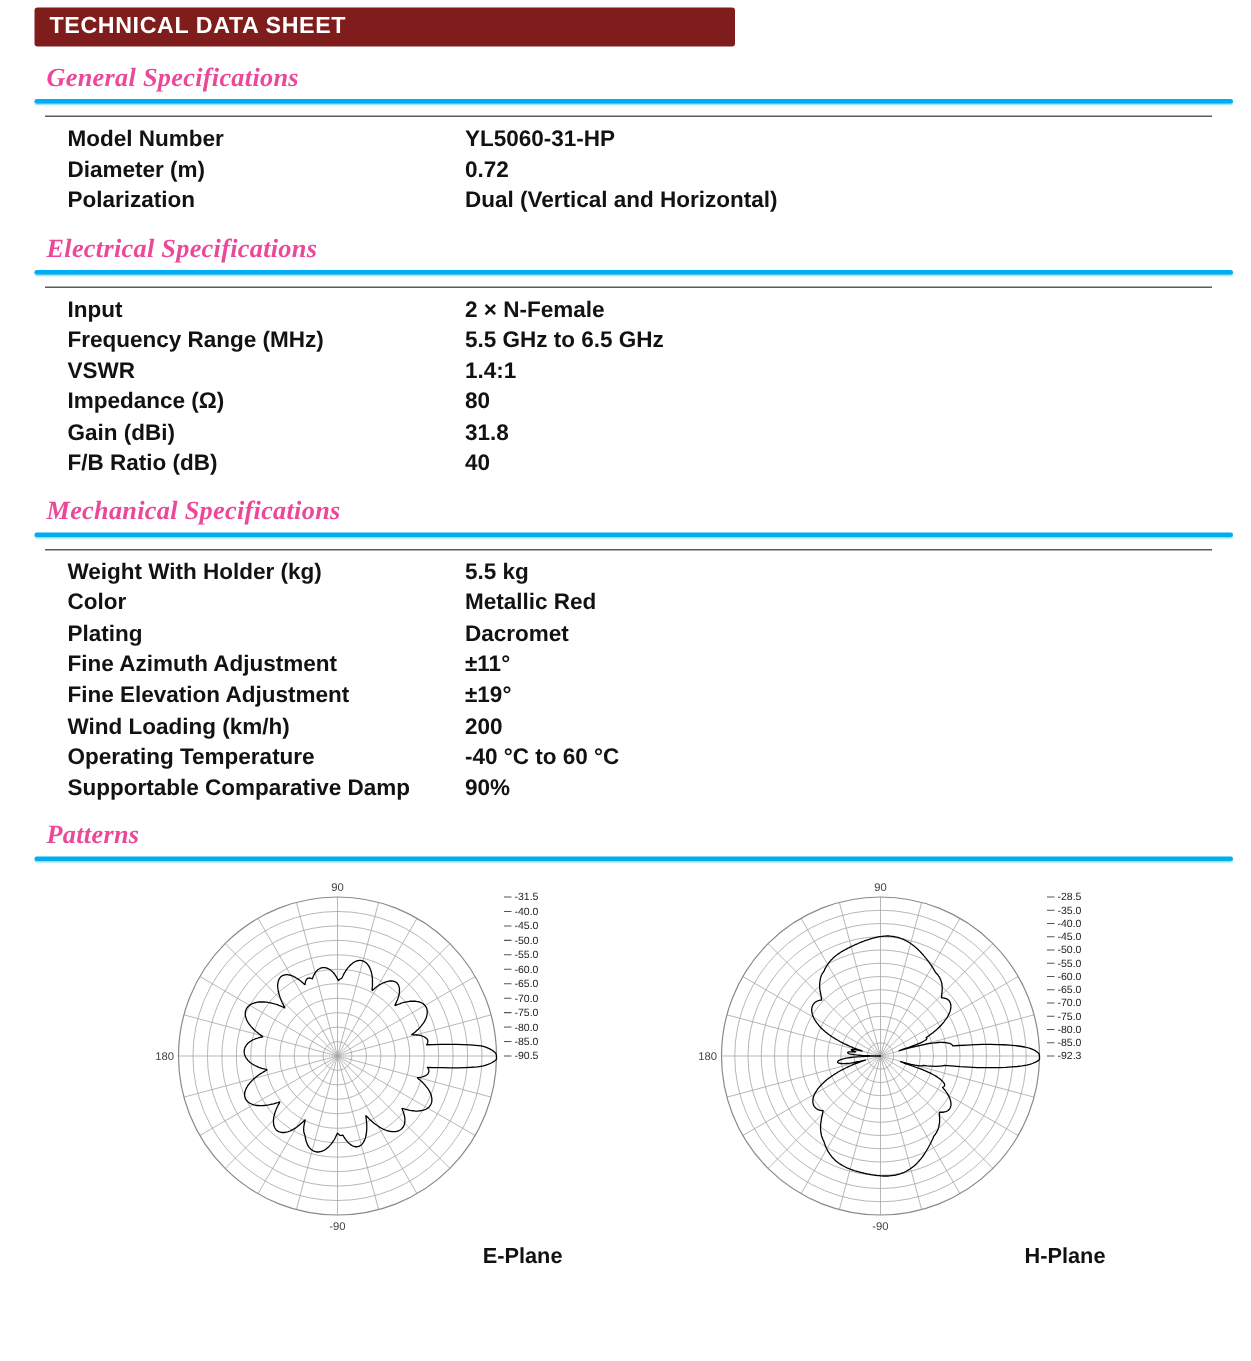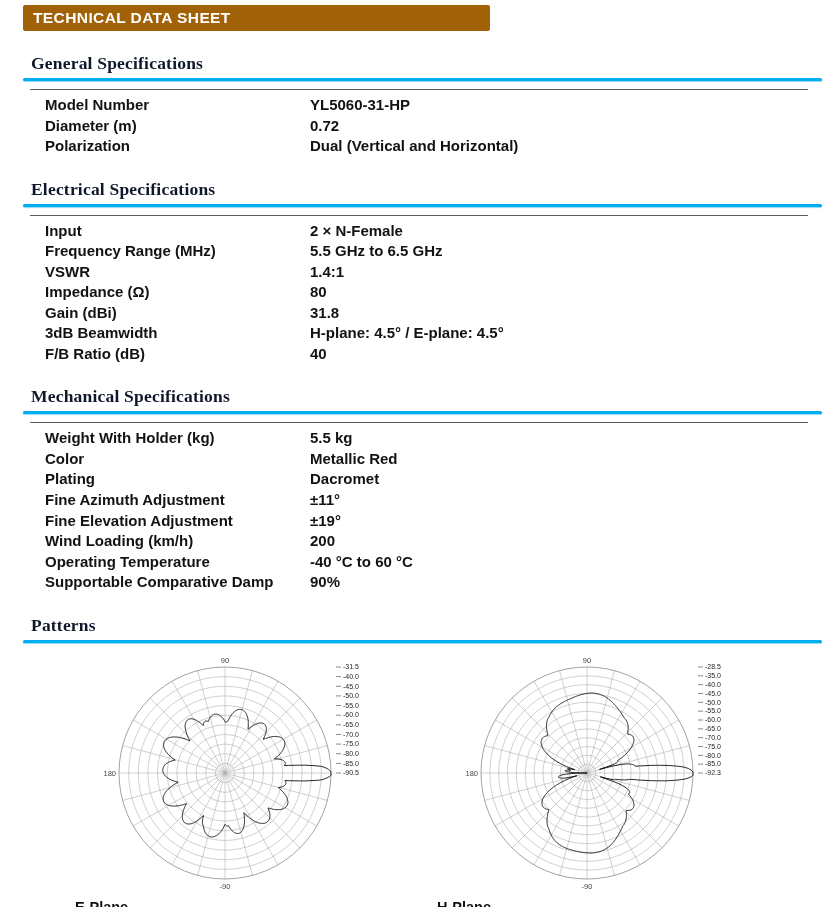--- a/index.html
+++ b/index.html
@@ -1,36 +1,36 @@
 <!DOCTYPE html>
 <html><head>
 <meta charset="utf-8">
 <style>
   html,body { margin:0; padding:0; background:#ffffff; }
   body { width:834px; font-family:"Liberation Sans",sans-serif; color:#121212; }
   .page { width:834px; min-height:907px; box-sizing:border-box; padding:5px 12px 6px 23px; }
 
-  .header-bar { background:#a16207; color:#fff; font-weight:bold; font-size:15.5px;
+  .header-bar { background:#7f1d1d; color:#fff; font-weight:bold; font-size:15.5px;
     letter-spacing:.4px; width:467px; height:26px; line-height:26px; padding-left:10px;
     box-sizing:border-box; border-radius:2px; }
 
-  .sec-title { font-family:"Liberation Serif",serif; color:#0f172a; font-size:17.5px;
-    font-weight:bold; margin:22px 0 4px 8px; letter-spacing:.2px; }
+  .sec-title { font-family:"Liberation Serif",serif; color:#ec4899; font-size:17.5px;
+    font-weight:bold; margin:10px 0 4px 8px; letter-spacing:.2px;font-style:italic; }
   .accent-rule { height:3px; background:#00aeef; border-radius:1.5px; margin:0 0 8px 0;
     width:799px; box-shadow:0 1px 1px rgba(0,174,239,.45); }
 
   .spec-table { border-collapse:collapse; margin-left:7px; width:778px;
     border-top:1.5px solid #5a5a5a; }
   .spec-table td { font-size:15px; padding:2.2px 0; vertical-align:top; line-height:1.08;font-weight:bold; }
   .spec-table tr:first-child td { padding-top:7px; }
   td.spec-label { width:265px; padding-left:15px; }
 
   .charts { display:flex; padding-left:52px; margin-top:2px; }
   .charts figure { margin:0; width:362px; }
-  .charts figcaption { width:300px; text-align:left; font-weight:bold; font-size:14.5px;
+  .charts figcaption { width:300px; text-align:right; font-weight:bold; font-size:14.5px;
     margin-top:2px; color:#111; }
   svg { display:block; }
 </style>
 </head>
 <body>
 
 <div class="page">
 
   <div class="header-bar">
     <span>TECHNICAL DATA SHEET</span>
@@ -74,24 +74,20 @@
             <td class="spec-label">VSWR</td>
             <td class="spec-value">1.4:1</td>
           </tr>
           <tr>
             <td class="spec-label">Impedance (Ω)</td>
             <td class="spec-value">80</td>
           </tr>
           <tr>
             <td class="spec-label">Gain (dBi)</td>
             <td class="spec-value">31.8</td>
-          </tr>
-          <tr>
-            <td class="spec-label">3dB Beamwidth</td>
-            <td class="spec-value">H-plane: 4.5° / E-plane: 4.5°</td>
           </tr>
           <tr>
             <td class="spec-label">F/B Ratio (dB)</td>
             <td class="spec-value">40</td>
           </tr>
         </tbody>
     </table>
   </section>
 
   <section>

